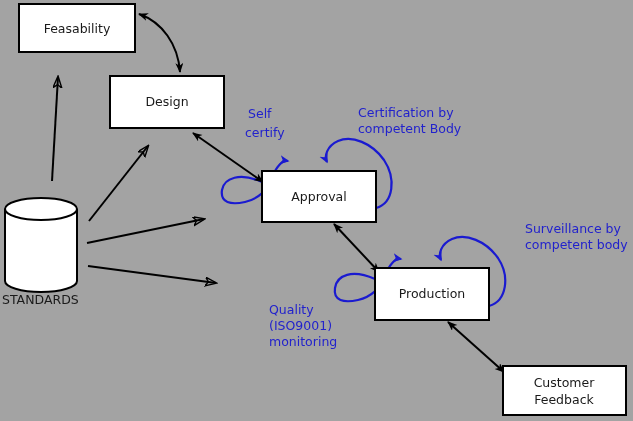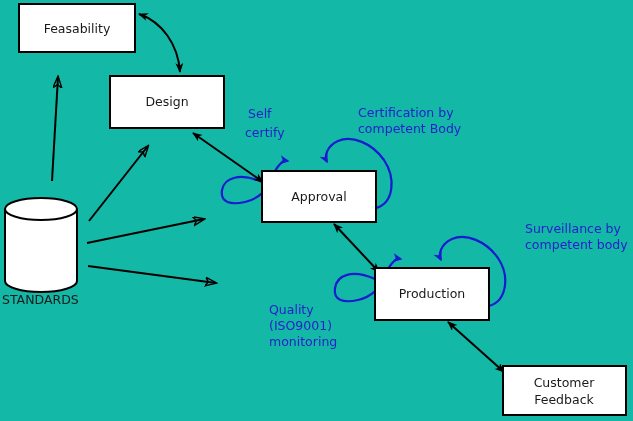--- a/index.html
+++ b/index.html
@@ -7,21 +7,21 @@
     padding: 0;
     background: #ffffff;
   }
   body {
     font-family: "DejaVu Sans", sans-serif;
   }
   #diagram-canvas {
     position: relative;
     width: 633px;
     height: 421px;
-    background: #14b8a6;
+    background: #a3a3a3;
     overflow: hidden;
   }
   #diagram-canvas svg {
     position: absolute;
     top: 0;
     left: 0;
     width: 633px;
     height: 421px;
   }
   .node-box {

